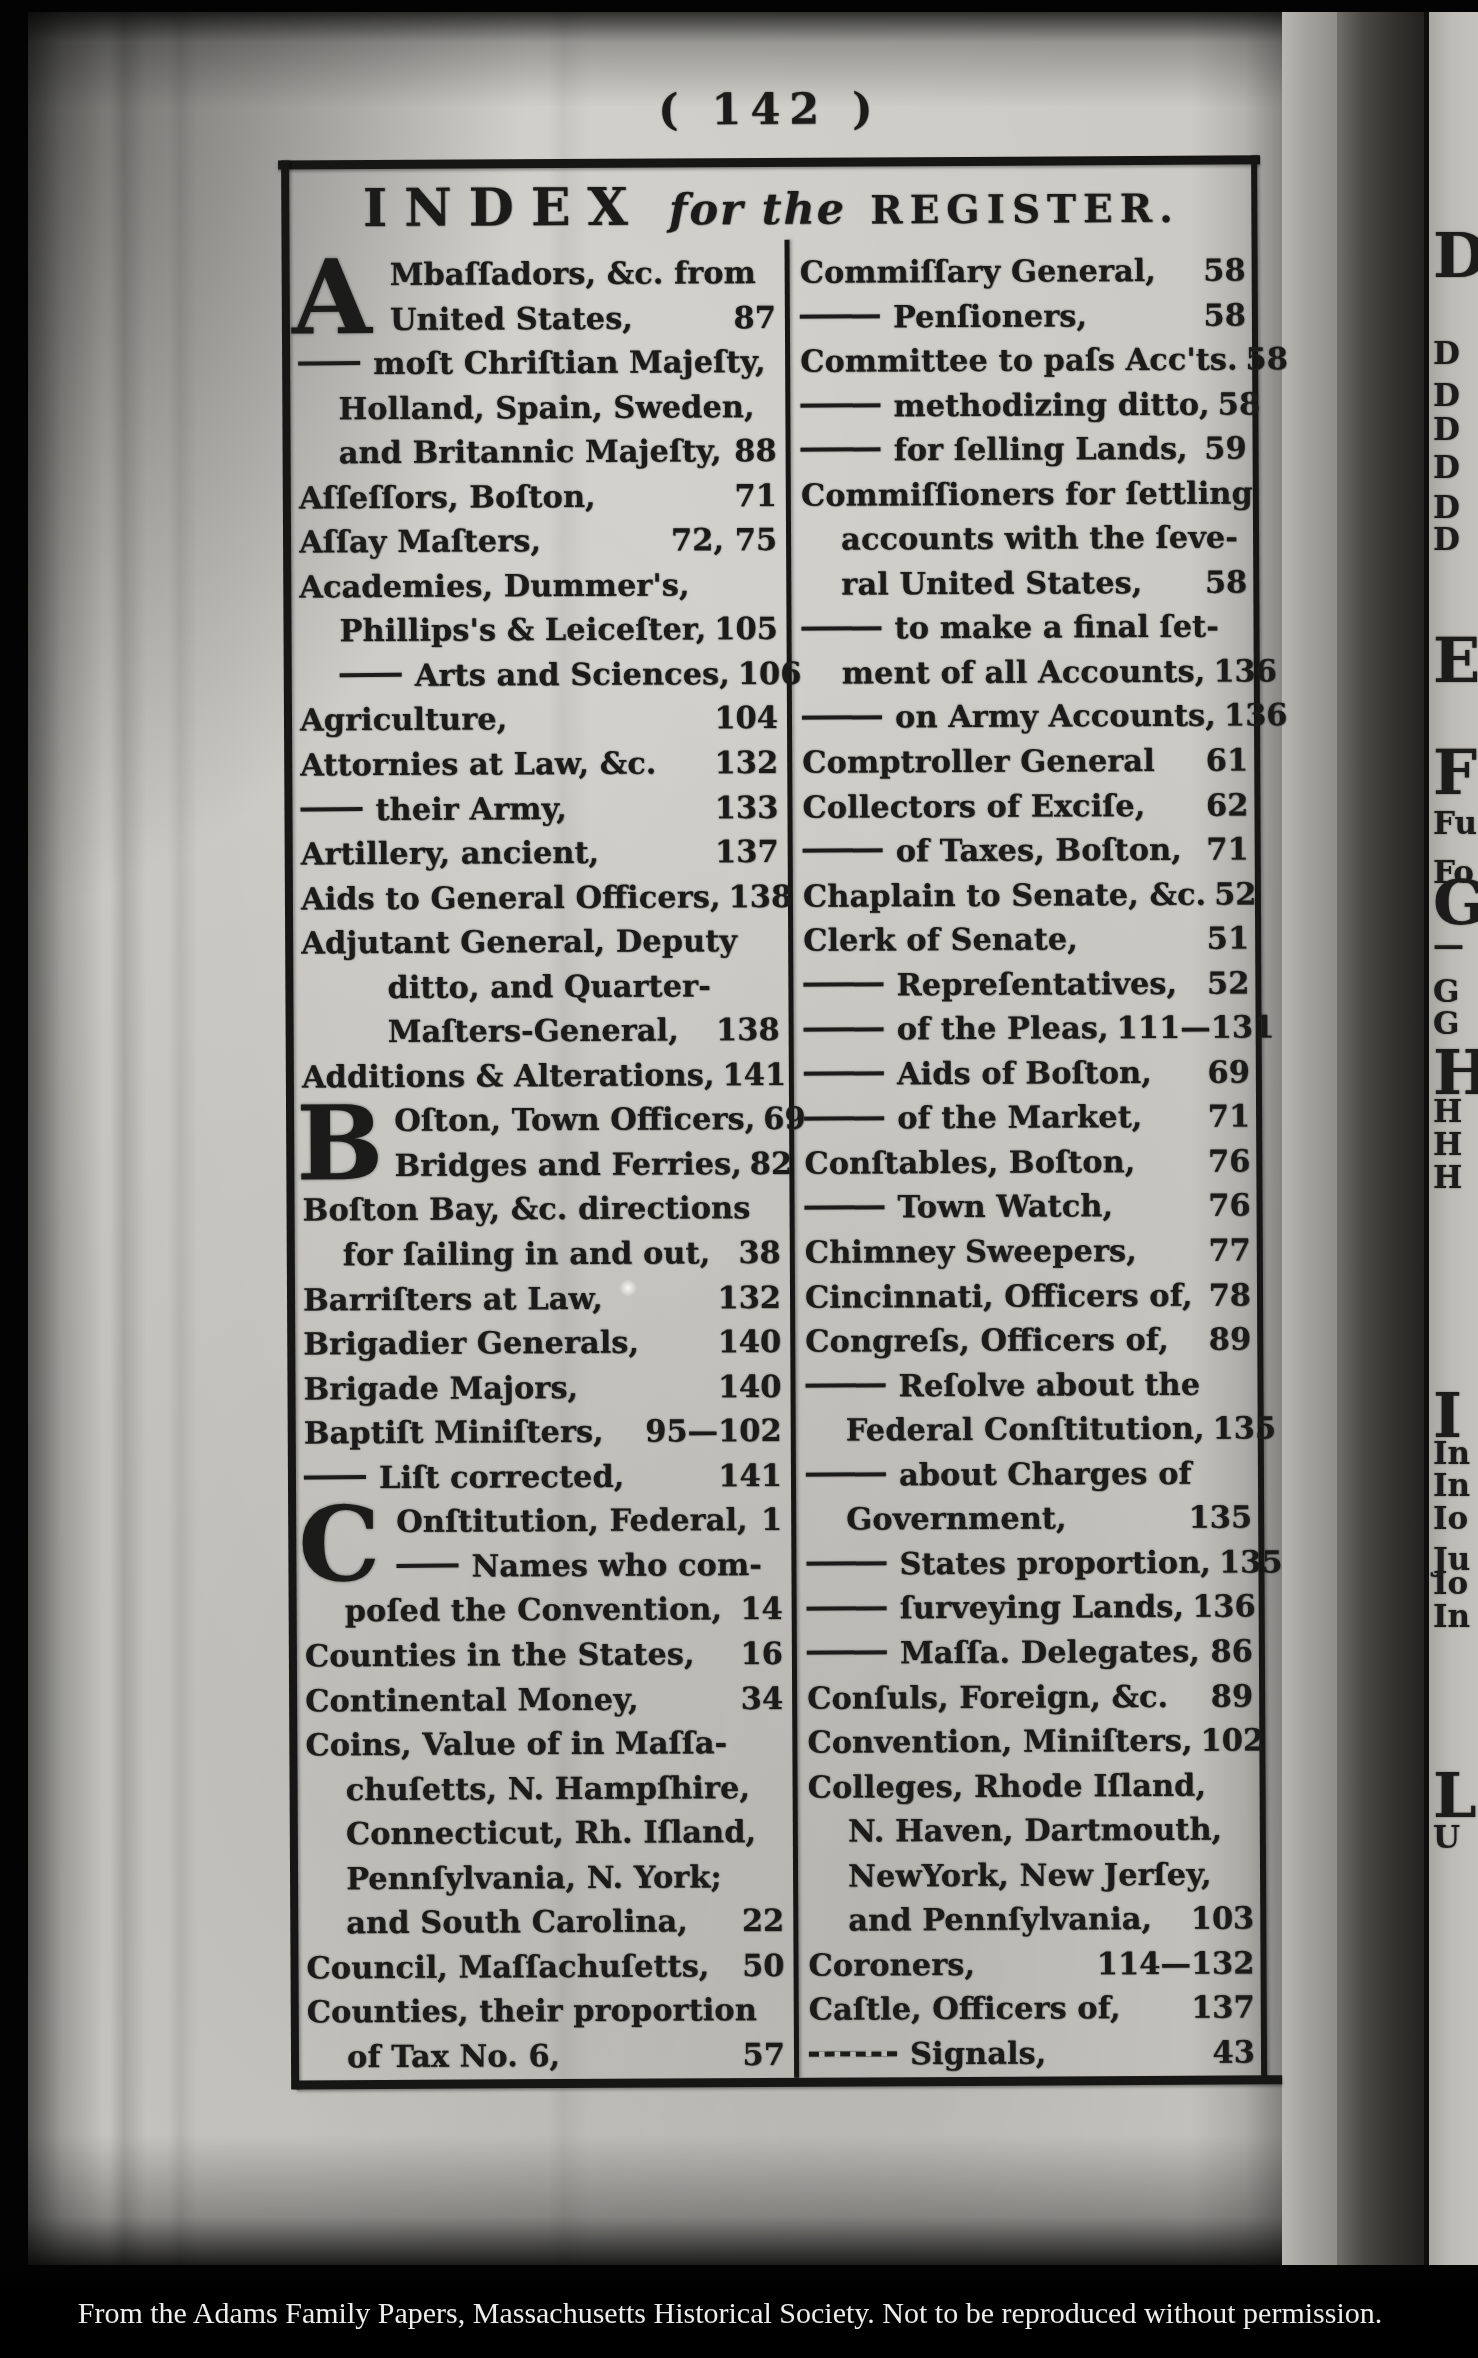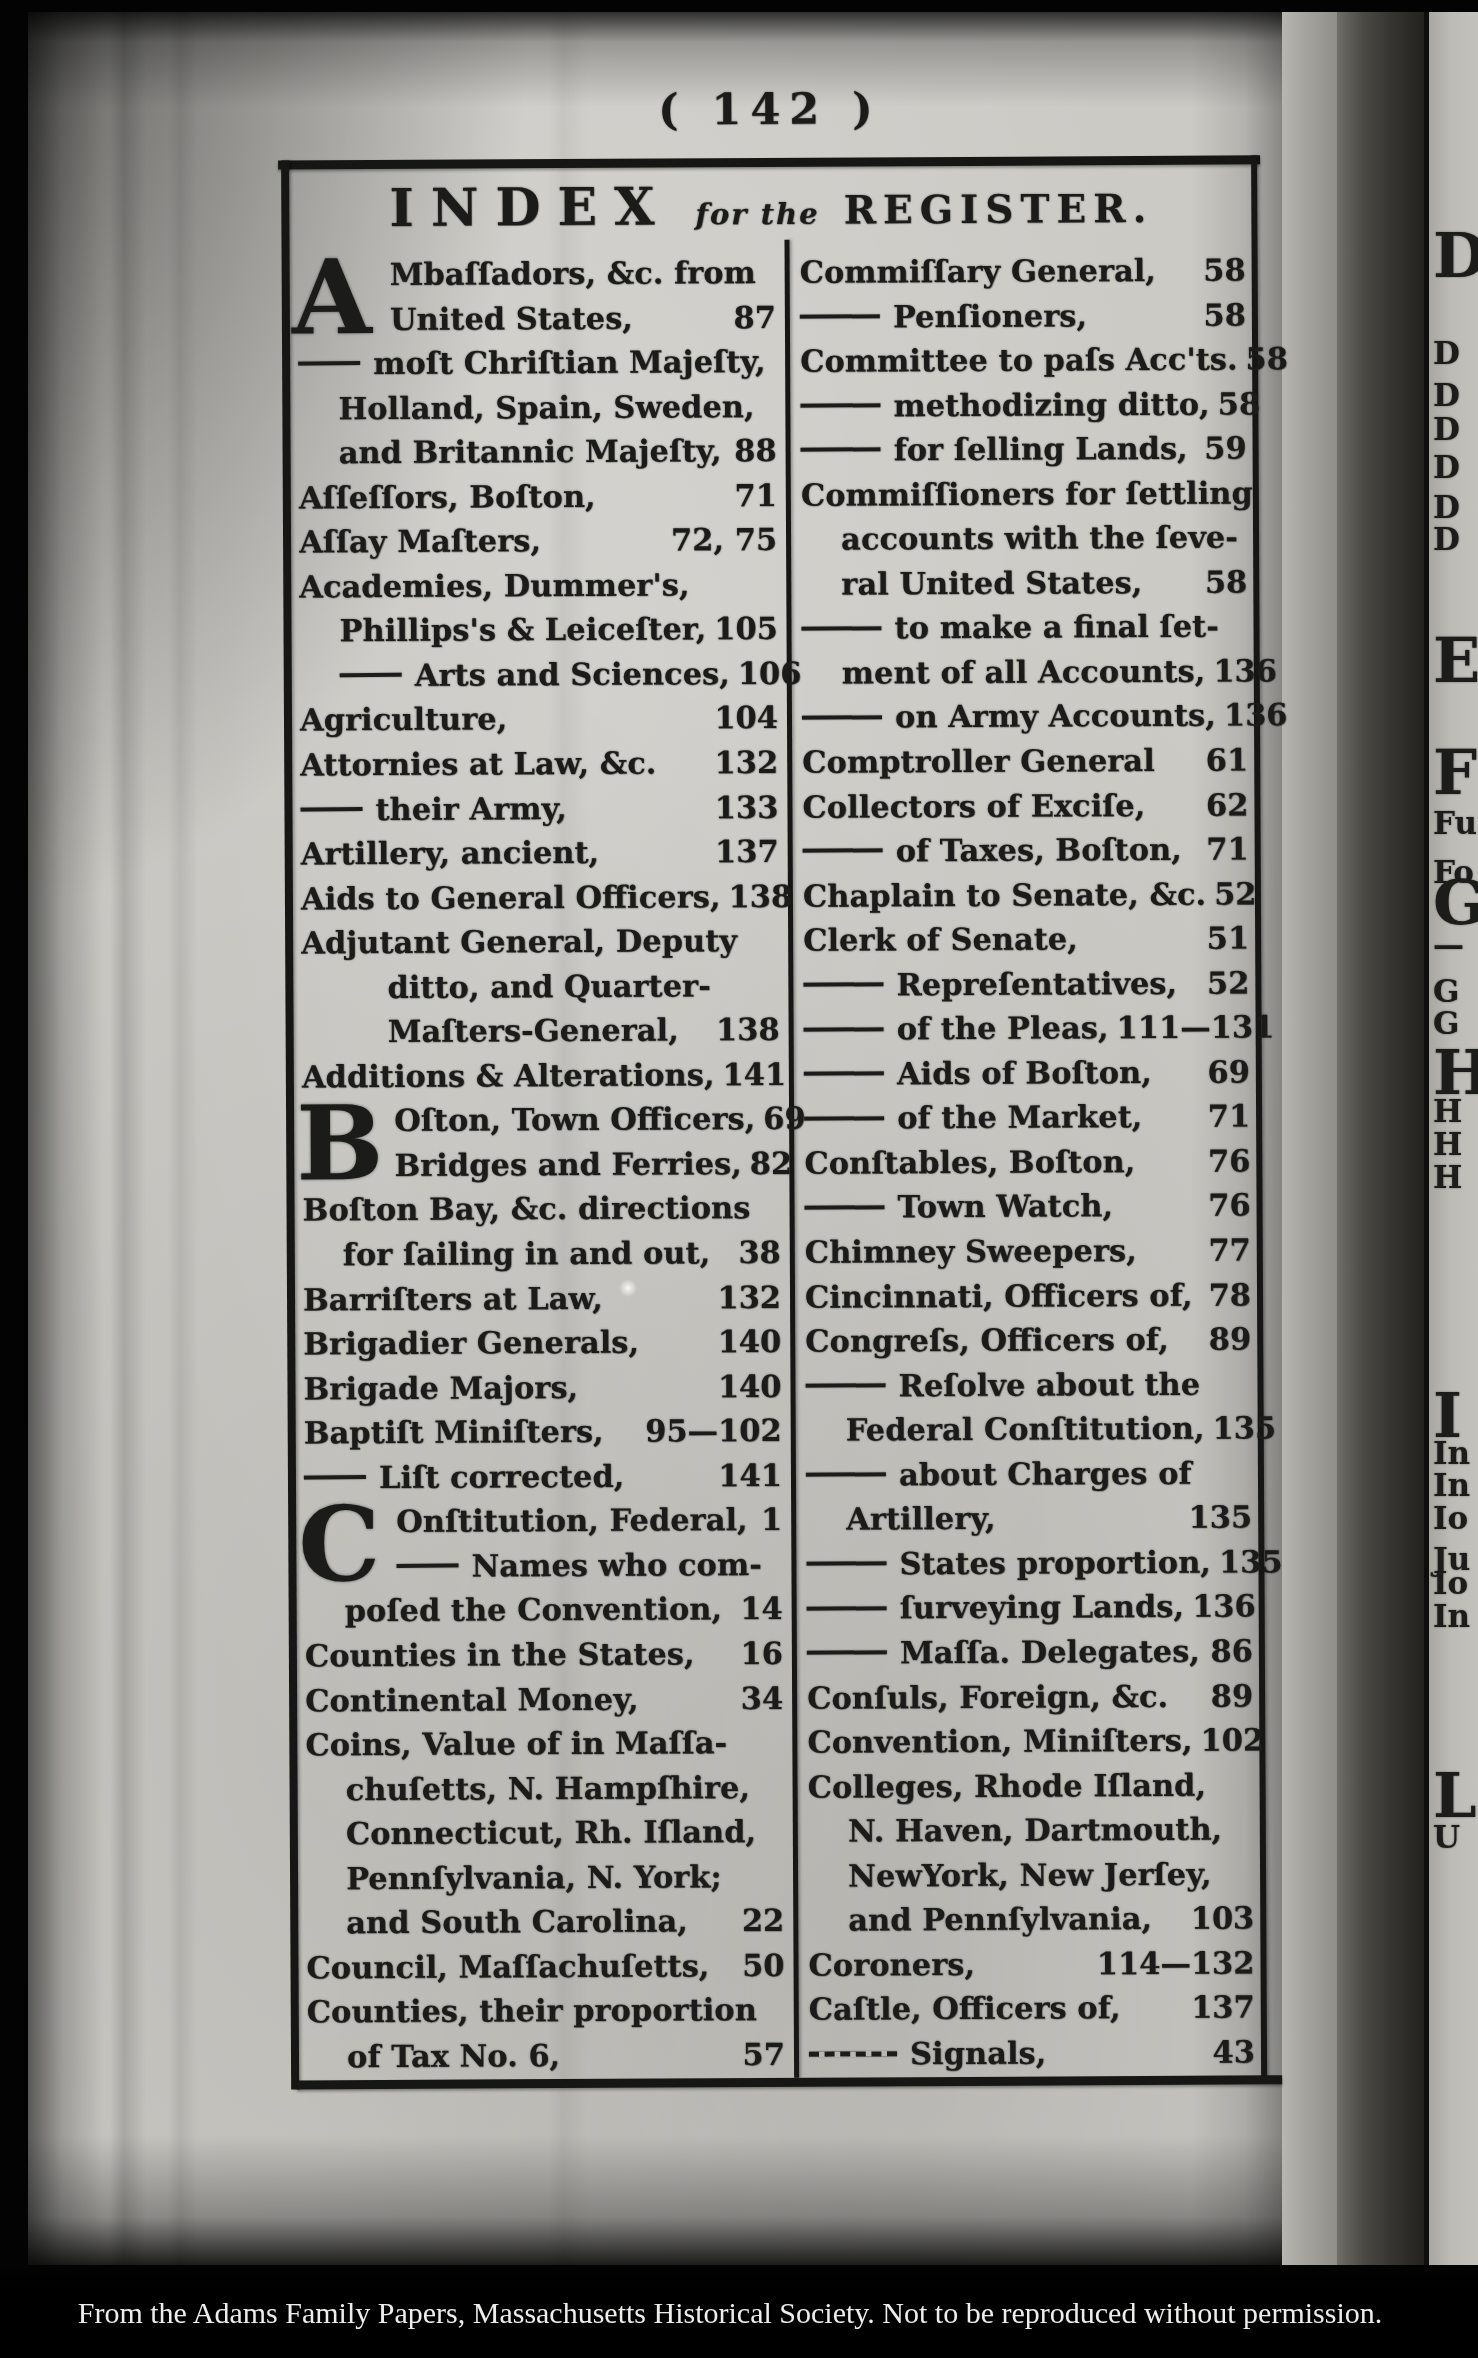--- a/index.html
+++ b/index.html
@@ -43,21 +43,21 @@
   .hrule{position:absolute;background:#161614;box-shadow:0 2px 3px rgba(0,0,0,.35);}
   .vrule{position:absolute;background:#161614;box-shadow:2px 0 3px rgba(0,0,0,.3);}
   .r-top{left:283px;top:158px;width:982px;height:9px;}
   .r-bottom{left:292px;top:2078px;width:985px;height:9px;}
   .r-left{left:286px;top:158px;width:8px;height:1929px;}
   .r-mid{left:789px;top:240px;width:5px;height:1838px;}
   .r-right{left:1256px;top:158px;width:6px;height:1926px;}
   .title{position:absolute;left:300px;top:175px;width:952px;display:flex;
          align-items:baseline;justify-content:center;gap:24px;font-weight:700;white-space:nowrap;}
   .ti{font-size:52px;letter-spacing:17px;}
-  .tf{font-size:29px;font-style:italic;letter-spacing:2px;}
+  .tf{font-size:43px;font-style:italic;letter-spacing:2px;}
   .tr{font-size:39px;letter-spacing:7px;}
   
   .col{position:absolute;top:250px;font-size:30.5px;font-weight:700;color:#1b1b19;}
   .col-left{left:302px;width:478px;}
   .col-right{left:804px;width:446px;}
   .line{position:relative;display:flex;align-items:baseline;height:44.55px;
         line-height:44.55px;white-space:nowrap;}
   .ind-0{padding-left:0;}
   .ind-1{padding-left:40px;}
   .ind-2{padding-left:86px;}
@@ -404,21 +404,21 @@
         </div>
         <div class="line ind-1">
           <span class="t">Federal Conſtitution,</span>
           <span class="pg">135</span>
         </div>
         <div class="line ind-0">
           <span class="rule"></span>
           <span class="t">about Charges of</span>
         </div>
         <div class="line ind-1">
-          <span class="t">Artillery,</span>
+          <span class="t">Government,</span>
           <span class="pg">135</span>
         </div>
         <div class="line ind-0">
           <span class="rule"></span>
           <span class="t">States proportion,</span>
           <span class="pg">135</span>
         </div>
         <div class="line ind-0">
           <span class="rule"></span>
           <span class="t">ſurveying Lands,</span>

